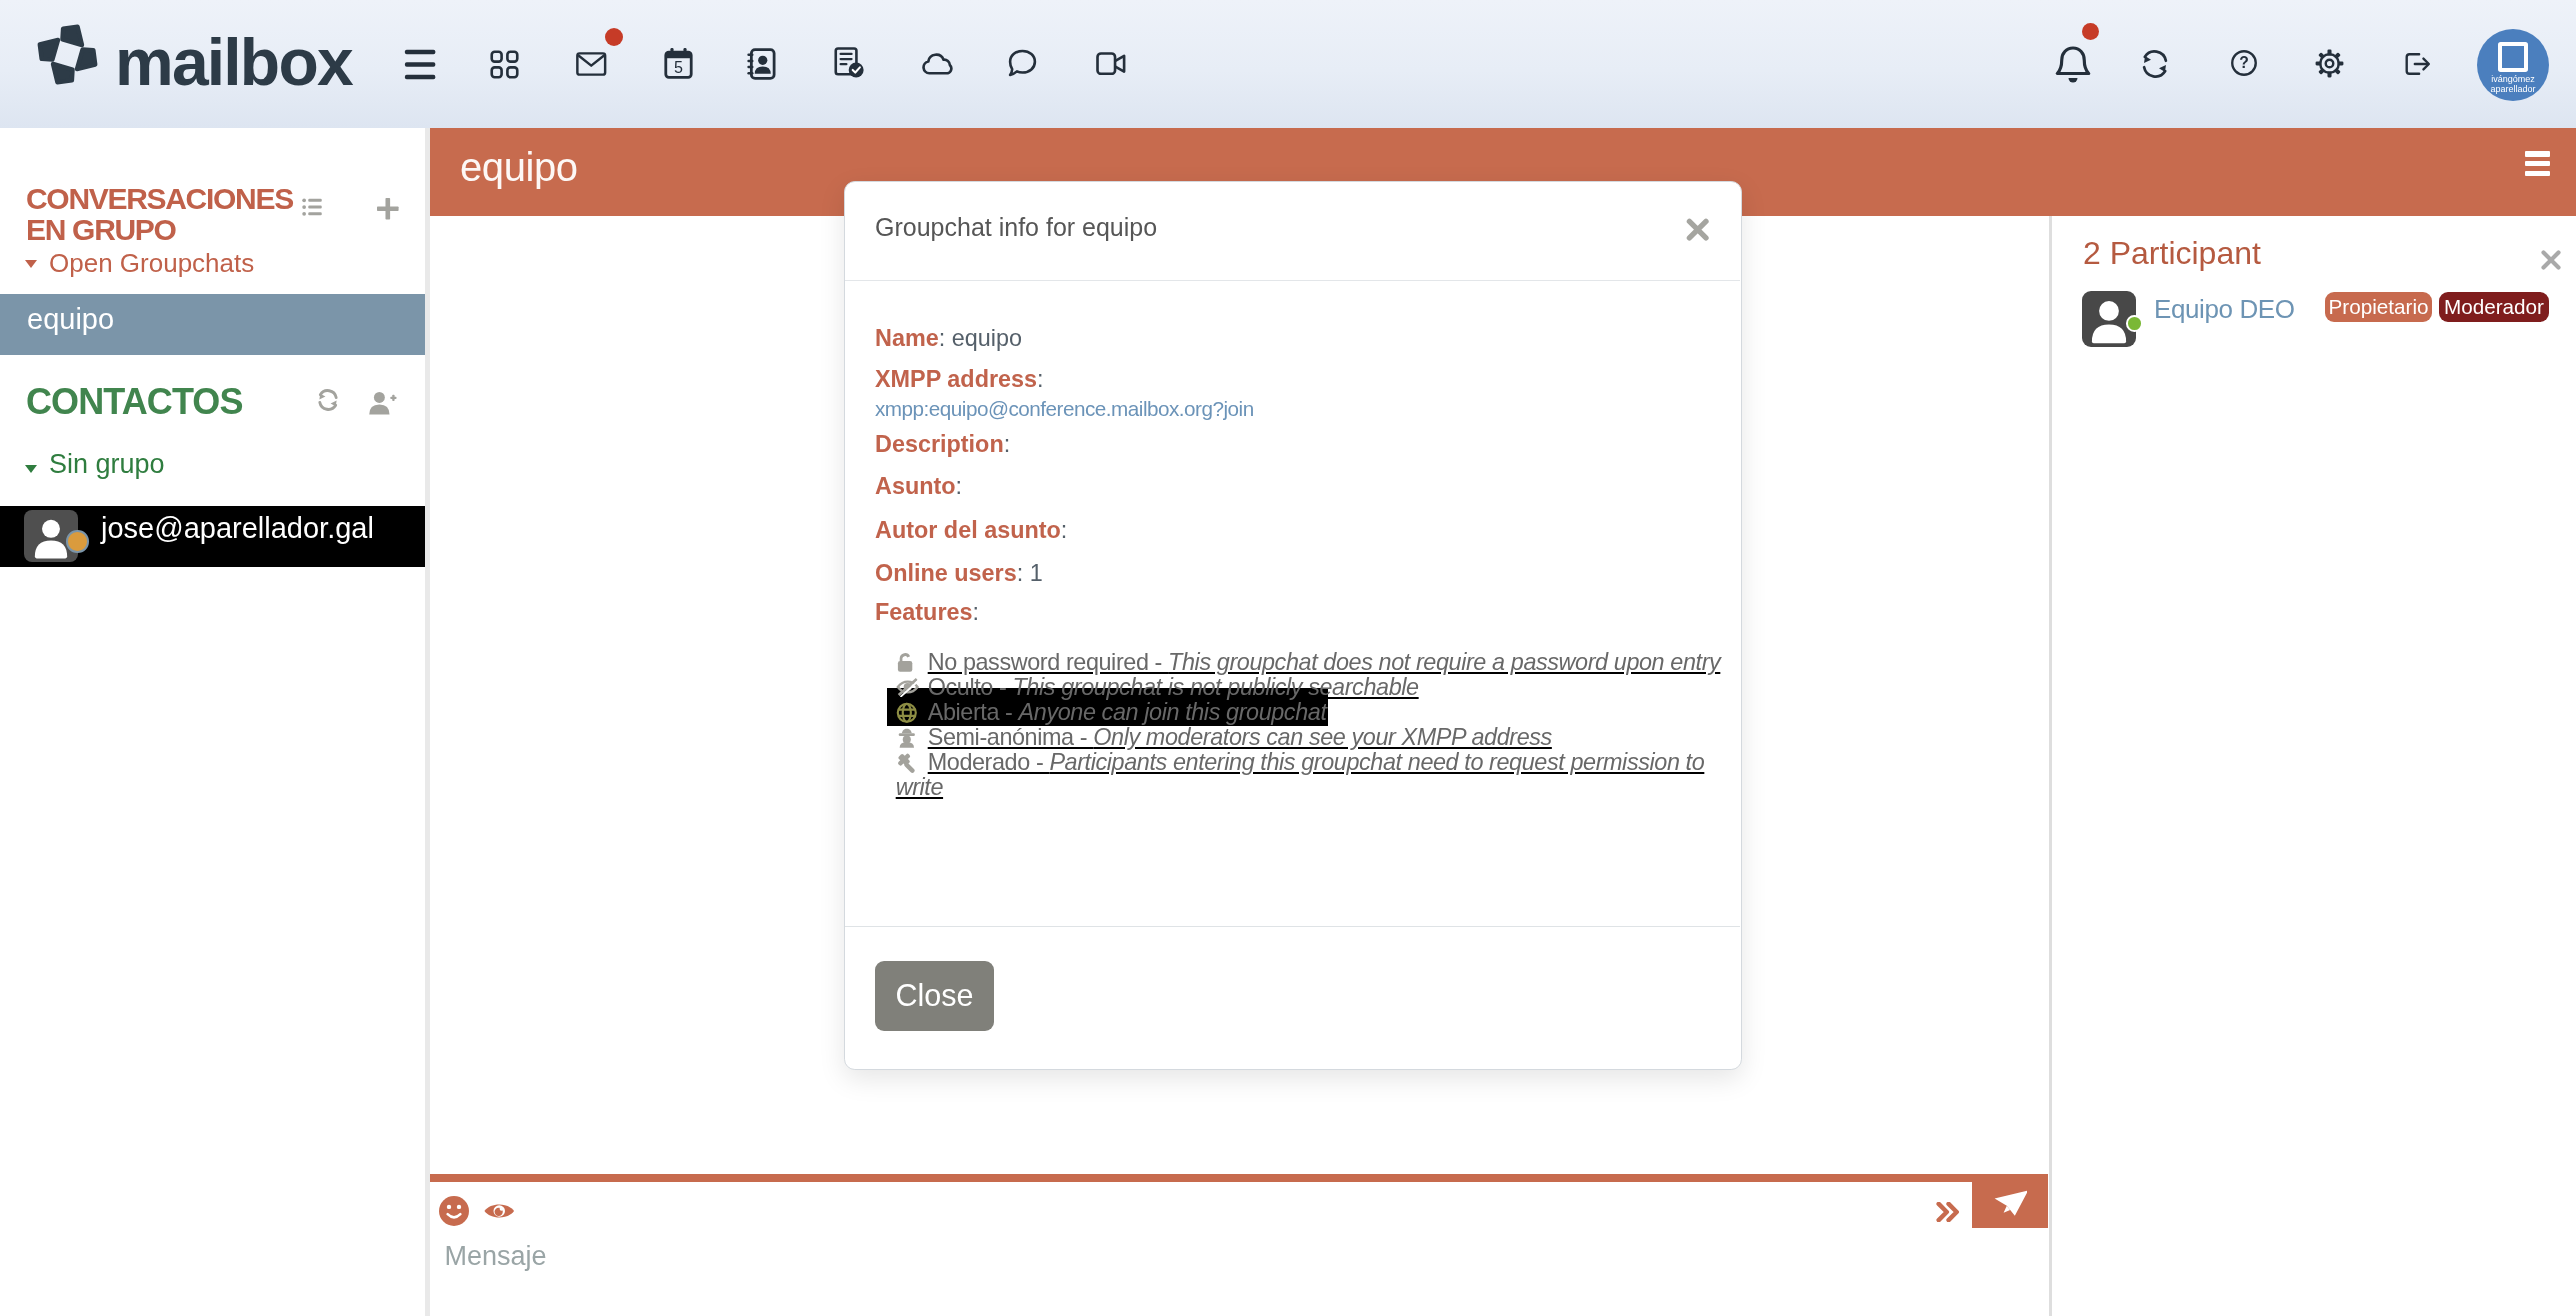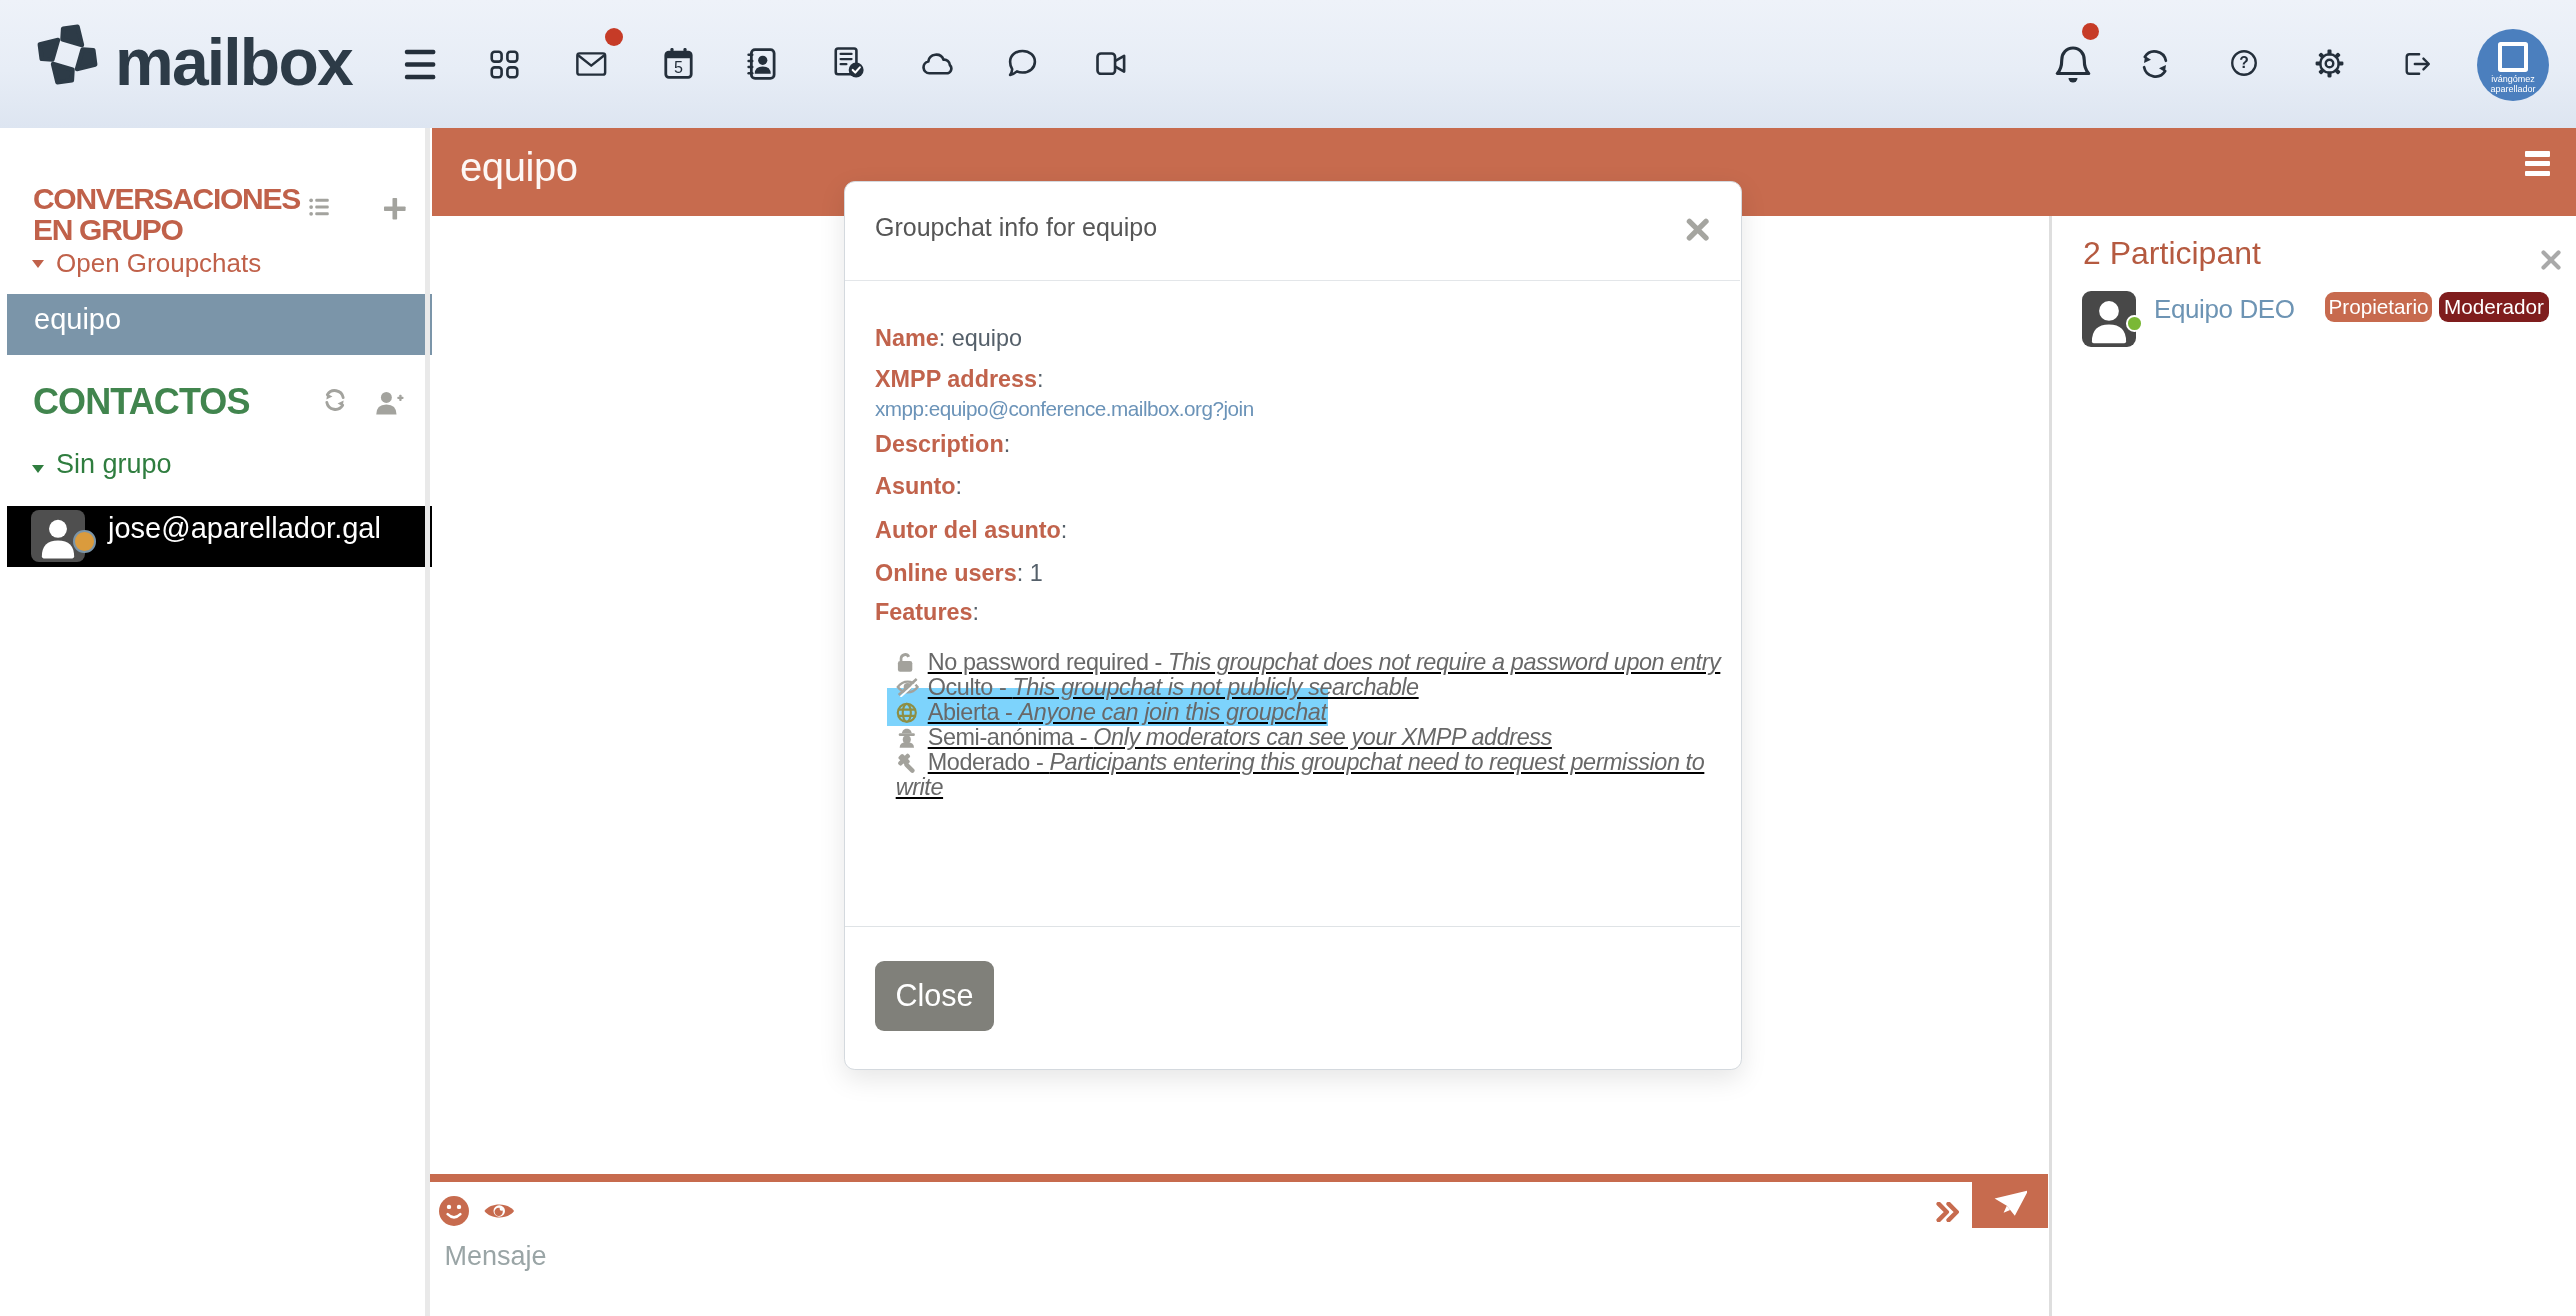--- a/index.html
+++ b/index.html
@@ -10,21 +10,21 @@
 #topbar { position:absolute; left:0; top:0; width:2576px; height:128px;
   background:linear-gradient(180deg,#eef2f9 0%,#e7edf6 55%,#dde5f1 100%); }
 #logoword { position:absolute; left:115px; top:24px; font-size:66px; font-weight:bold; color:#2d3b47; letter-spacing:-1.8px; }
 
 
 #chathead { position:absolute; left:430px; top:128px; width:2146px; height:88px; background:#c76b4e; }
 #chathead .title { position:absolute; left:30px; top:17px; font-size:40px; letter-spacing:-0.4px; color:#fdf8f6; }
 #chathead .bars div { position:absolute; left:2095px; width:25px; height:5.4px; background:#fff; border-radius:0.9px; }
 
 
-#sidebar { position:absolute; left:7px; top:128px; width:425px; height:1188px; background:#fff; }
+#sidebar { position:absolute; left:0; top:128px; width:425px; height:1188px; background:#fff; }
 #divider { position:absolute; left:425px; top:128px; width:5.4px; height:1188px; background:#e9e9e9; }
 .sb-head1 { position:absolute; left:26px; top:56px; width:305px; font-size:30px; line-height:30.5px; letter-spacing:-1.3px; font-weight:bold; color:#c0614a; }
 .sb-open { position:absolute; left:49px; top:120px; font-size:26px; color:#c0614a; }
 #tri1 { position:absolute; left:25px; top:132px; border-top:8px solid #c0614a; border-left:6.3px solid transparent; border-right:6.3px solid transparent; width:0; height:0; }
 #row-equipo { position:absolute; left:0; top:166px; width:425px; height:61px; background:#7b95a9; }
 #row-equipo span { position:absolute; left:27px; top:9px; font-size:29px; color:#fff; }
 .sb-head2 { position:absolute; left:26px; top:253px; font-size:36px; letter-spacing:-0.9px; font-weight:bold; color:#41854e; }
 .sb-sin { position:absolute; left:49px; top:321px; font-size:27px; color:#2f7d3f; }
 #tri2 { position:absolute; left:25px; top:337px; border-top:8px solid #2f7d3f; border-left:6.3px solid transparent; border-right:6.3px solid transparent; width:0; height:0; }
 #row-jose { position:absolute; left:0; top:378px; width:425px; height:61px; background:#000000; }
@@ -58,21 +58,21 @@
 .flink { color:#6b93b8; font-size:20.7px; letter-spacing:-0.5px; }
 #features-list { list-style:none; margin-top:24px; padding-left:20.7px;text-decoration:underline; }
 #features-list li { font-size:23.4px; line-height:25px; letter-spacing:-0.4px; color:#686868; white-space:nowrap; position:relative; padding-left:32px; }
 #features-list li.wli { padding-left:0; }
 #features-list li { z-index:1; }
 #features-list li:nth-child(3) { z-index:0; }
 #features-list li .fic { position:absolute; left:0; top:1.8px; width:32px; }
 #features-list li i { font-style:italic; }
 #modal .mfoot { position:absolute; left:0; top:744px; width:895px; height:142px; border-top:1.8px solid #dfe3e6; }
 #closebtn { position:absolute; left:30px; top:34px; width:119px; height:70px; background:#80807a; border-radius:9px; color:#fff; font-size:30.5px; text-align:center; line-height:68px; }
-.hl { background:#7dd3fc; padding:10.8px 1.8px 0.9px 41px; margin-left:-41px; }
+.hl { background:#000000; padding:10.8px 1.8px 0.9px 41px; margin-left:-41px; }
 </style>
 </head>
 <body>
 <div id="topbar">
   <svg class="abs" style="left:36px;top:22.5px;" width="63" height="63" viewBox="0 0 100 100">
     <g fill="#2d3b47" stroke="#2d3b47" stroke-width="7" stroke-linejoin="round">
       <path id="pp" d="M43 9 L66 6 L73 35 L42 26 Z"></path>
       <use href="#pp" transform="rotate(90 50 50)"></use>
       <use href="#pp" transform="rotate(180 50 50)"></use>
       <use href="#pp" transform="rotate(270 50 50)"></use>

